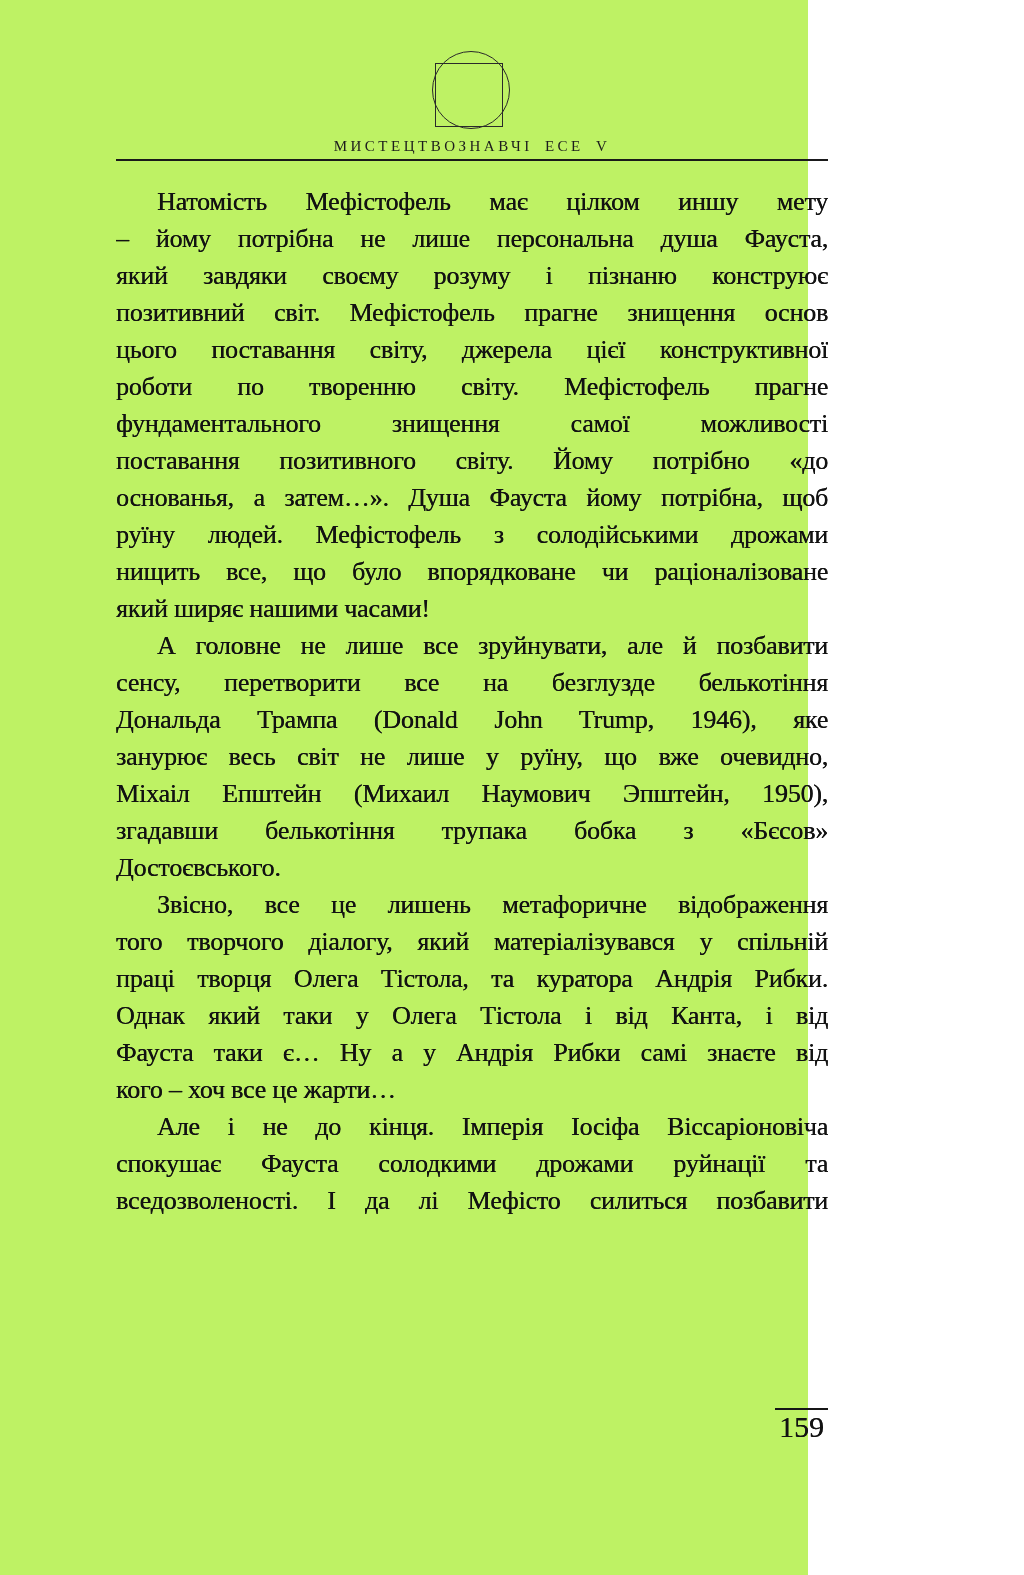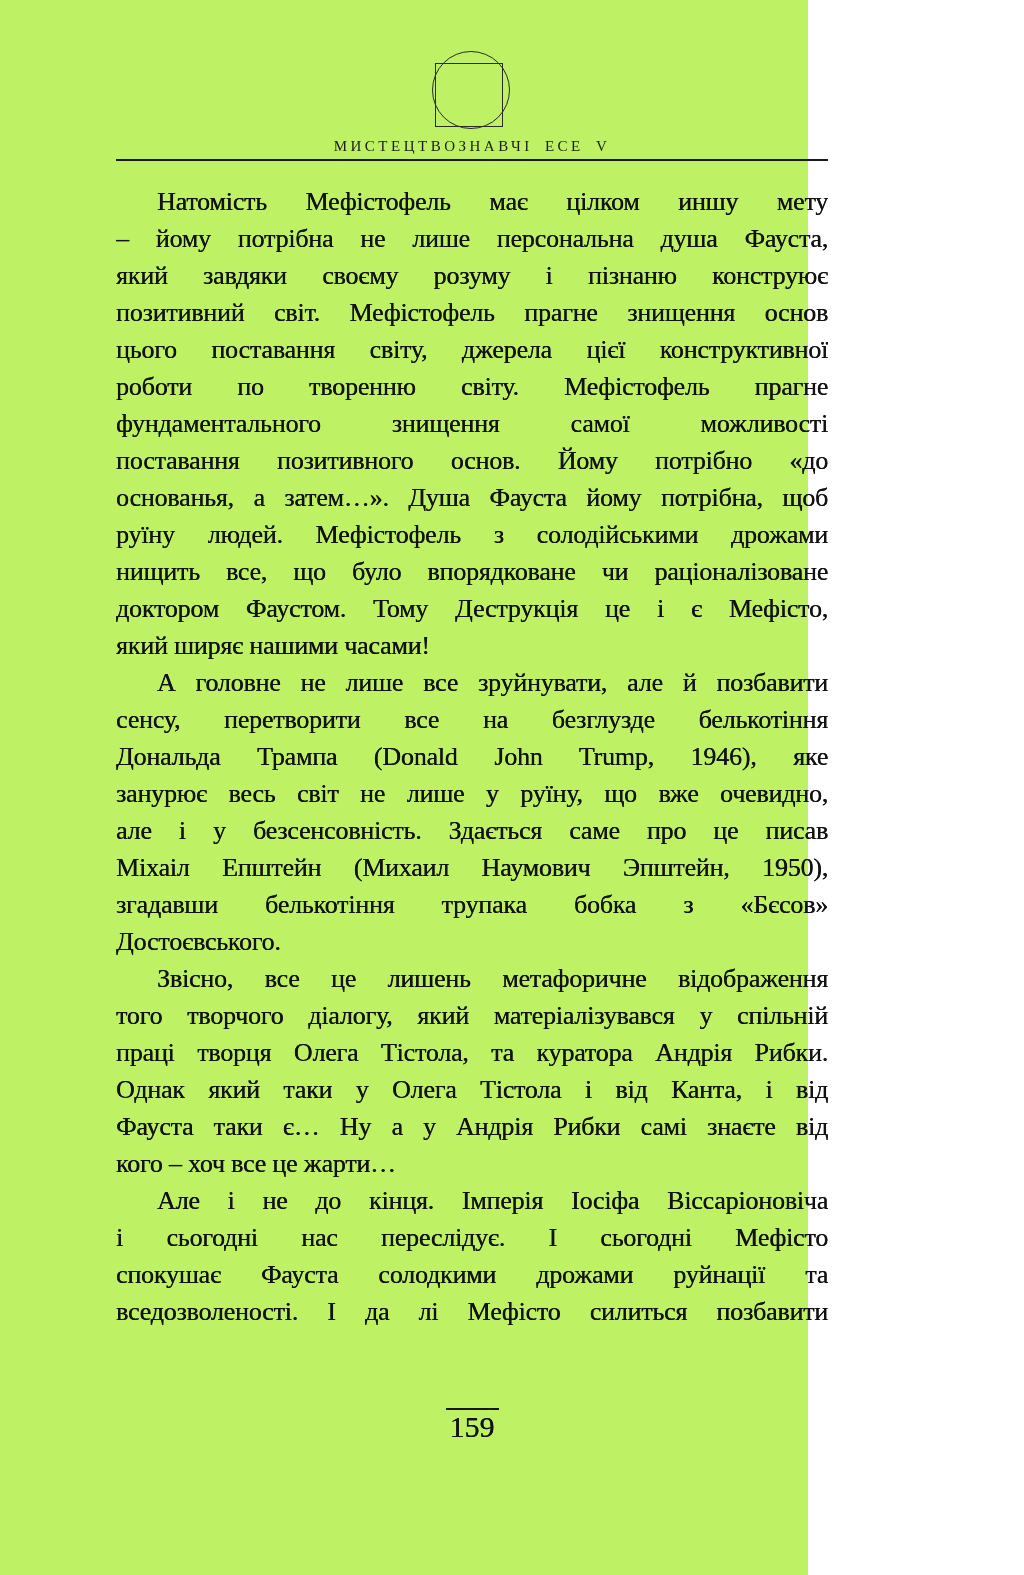--- a/index.html
+++ b/index.html
@@ -83,21 +83,21 @@
     overflow: hidden;
   }
   .line.indent { text-indent: 41px; }
   .line.no-just { text-align-last: left; }
   
   .pagenum-wrap {
     position: absolute;
     top: 1408px;
     left: 0;
     width: 100%;
-    text-align: center;
+    text-align: right;
   }
   .pagenum {
     display: inline-block;
     border-top: 2px solid #161616;
     padding: 1px 4px 0 4px;
     font-size: 30px;
     line-height: 32px;
     color: #121212;
     text-shadow: 0.3px 0 0 currentColor;
   }
@@ -119,48 +119,45 @@
 
     <div class="body-text">
         <div>
           <div class="line indent">Натомість Мефістофель має цілком иншу мету</div>
           <div class="line">– йому потрібна не лише персональна душа Фауста,</div>
           <div class="line">який завдяки своєму розуму і пізнаню конструює</div>
           <div class="line">позитивний світ. Мефістофель прагне знищення основ</div>
           <div class="line">цього поставання світу, джерела цієї конструктивної</div>
           <div class="line">роботи по творенню світу. Мефістофель прагне</div>
           <div class="line">фундаментального знищення самої можливості</div>
-          <div class="line">поставання позитивного основ. Йому потрібно «до</div>
+          <div class="line">поставання позитивного світу. Йому потрібно «до</div>
           <div class="line">основанья, а затем…». Душа Фауста йому потрібна, щоб</div>
           <div class="line">руїну людей. Мефістофель з солодійськими дрожами</div>
           <div class="line">нищить все, що було впорядковане чи раціоналізоване</div>
-          <div class="line">доктором Фаустом. Тому Деструкція це і є Мефісто,</div>
           <div class="line no-just">який ширяє нашими часами!</div>
         </div>
         <div>
           <div class="line indent">А головне не лише все зруйнувати, але й позбавити</div>
           <div class="line">сенсу, перетворити все на безглузде белькотіння</div>
           <div class="line">Дональда Трампа (Donald John Trump, 1946), яке</div>
           <div class="line">занурює весь світ не лише у руїну, що вже очевидно,</div>
-          <div class="line">але і у безсенсовність. Здається саме про це писав</div>
           <div class="line">Міхаіл Епштейн (Михаил Наумович Эпштейн, 1950),</div>
           <div class="line">згадавши белькотіння трупака бобка з «Бєсов»</div>
           <div class="line no-just">Достоєвського.</div>
         </div>
         <div>
           <div class="line indent">Звісно, все це лишень метафоричне відображення</div>
           <div class="line">того творчого діалогу, який матеріалізувався у спільній</div>
           <div class="line">праці творця Олега Тістола, та куратора Андрія Рибки.</div>
           <div class="line">Однак який таки у Олега Тістола і від Канта, і від</div>
           <div class="line">Фауста таки є… Ну а у Андрія Рибки самі знаєте від</div>
           <div class="line no-just">кого – хоч все це жарти…</div>
         </div>
         <div>
           <div class="line indent">Але і не до кінця. Імперія Іосіфа Віссаріоновіча</div>
-          <div class="line">і сьогодні нас переслідує. І сьогодні Мефісто</div>
           <div class="line">спокушає Фауста солодкими дрожами руйнації та</div>
           <div class="line">вседозволеності. І да лі Мефісто силиться позбавити</div>
         </div>
       </div>
 
     <div class="pagenum-wrap">
       <span class="pagenum">159</span>
     </div>
 
   </div>

